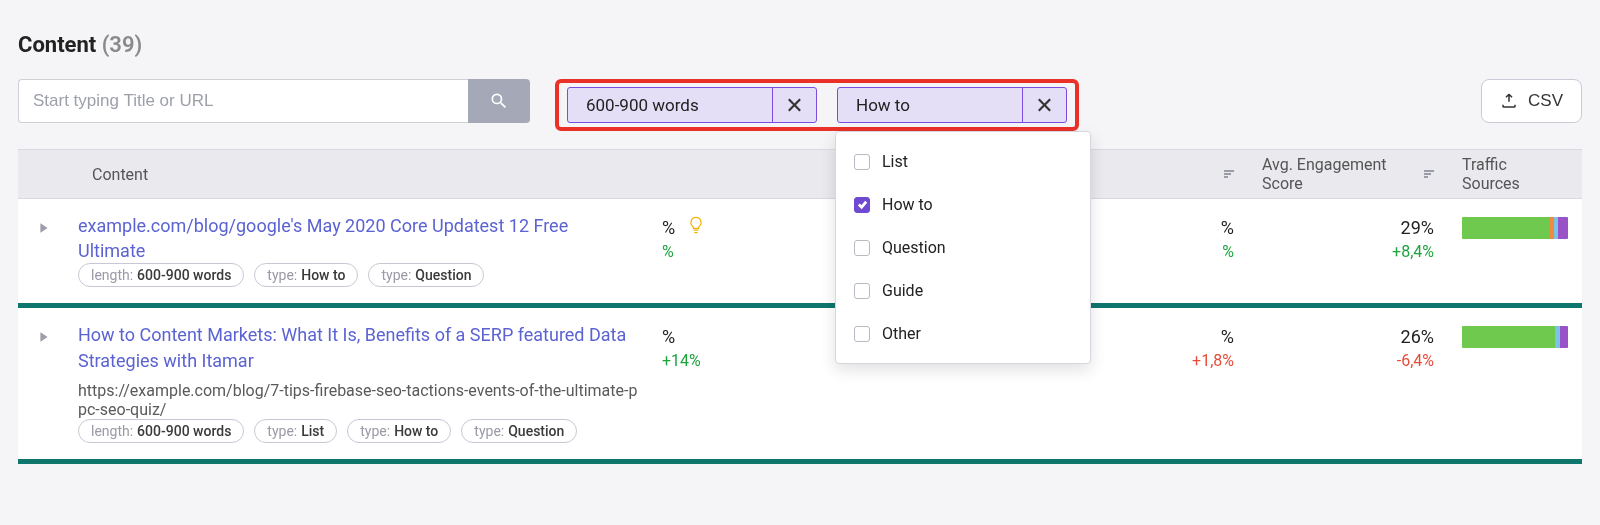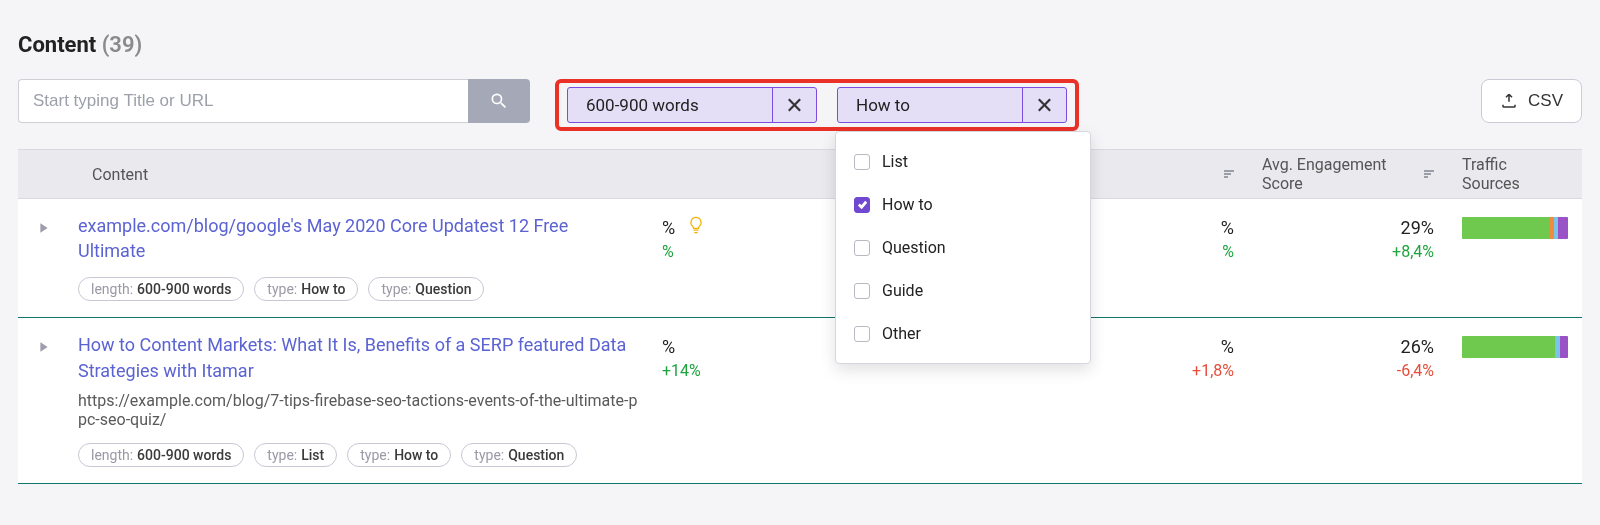--- a/index.html
+++ b/index.html
@@ -74,31 +74,31 @@
   .tbl-head .th { padding: 0 14px; display:flex; align-items:center; gap:8px; }
   .tbl-head .th.right { justify-content:flex-end; }
   .sort-icon { display:inline-flex; flex-direction:column; gap:1px; }
   .sort-icon span { width:10px; height:2px; background:#9b9ea8; display:block; }
   .sort-icon span:nth-child(2){width:7px}
   .sort-icon span:nth-child(3){width:4px}
 
   .row {
     display:grid;
     grid-template-columns: 60px 570px 400px 200px 200px 1fr;
-    background:#fff; border-bottom:1px solid #0f766e; padding: 14px 0 16px;
+    background:#fff; border-bottom:5px solid #0f766e; padding: 14px 0 16px;
     position: relative;
   }
   .caret-cell { padding: 6px 0 0 20px; color:#999; }
   .caret-cell svg { width:12px; height:12px; fill:#9d9dab; }
   .content-cell { padding-right: 10px; }
   .title-link { color:#5b63d3; font-size:18px; line-height:1.4; text-decoration:none; display:inline; }
   .bulb { display:inline-block; margin-left:28px; vertical-align: top; position:absolute; left:640px; top:16px; }
   .bulb svg { width:20px; height:20px; stroke:#f0b400; fill:none; stroke-width:1.5; }
   .url { color:#5a5a5a; font-size:16px; margin-top:8px; word-break:break-all; }
-  .tags { margin-top:14px; display:flex; gap:10px; flex-wrap:wrap; }
+  .tags { display:flex; gap:10px; flex-wrap:wrap; }
   .tag {
     border:1px solid #c8c8d4; border-radius:14px; padding:3px 12px; font-size:14px;
     color:#444; display:inline-flex; gap:4px; background:#fff;
   }
   .tag .k { color:#9a9aa6; }
   .tag .v { color:#3a3a3a; font-weight:500; }
 
   .num-cell { padding: 4px 14px 0; display:flex; align-items:flex-end; flex-direction:column; gap:4px; }
   .num-cell.left { align-items:flex-start; }
   .num-cell .val { font-size:18px; color:#222; }

